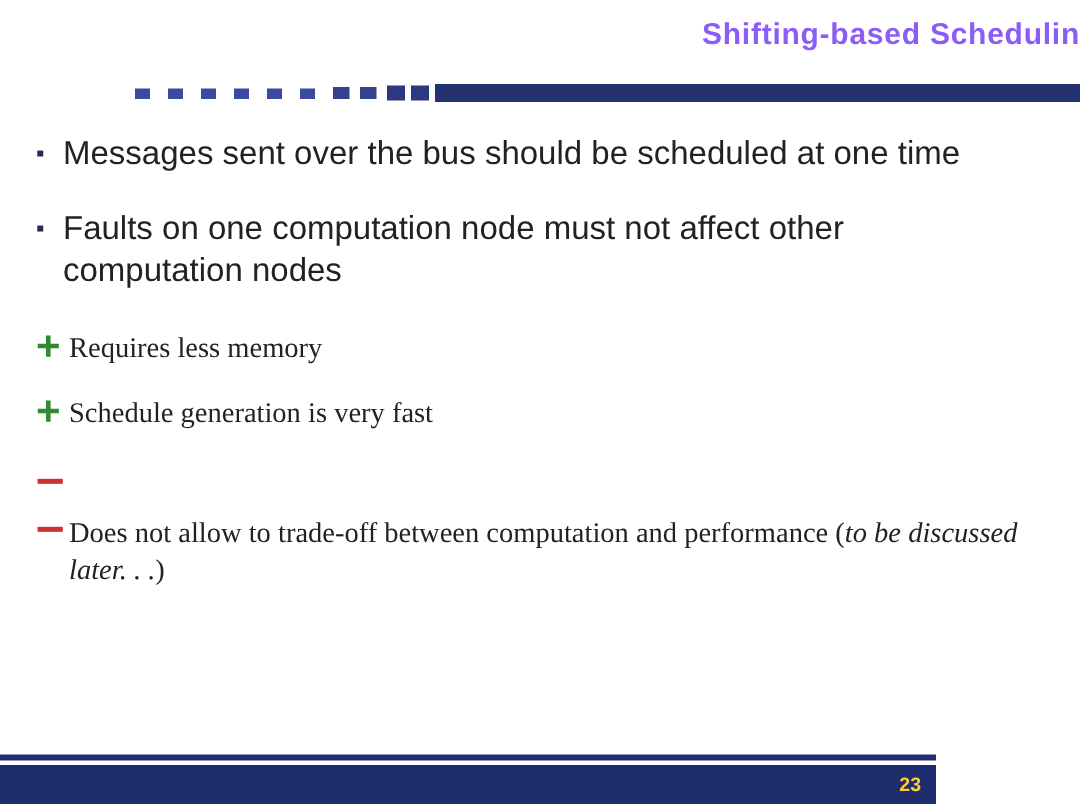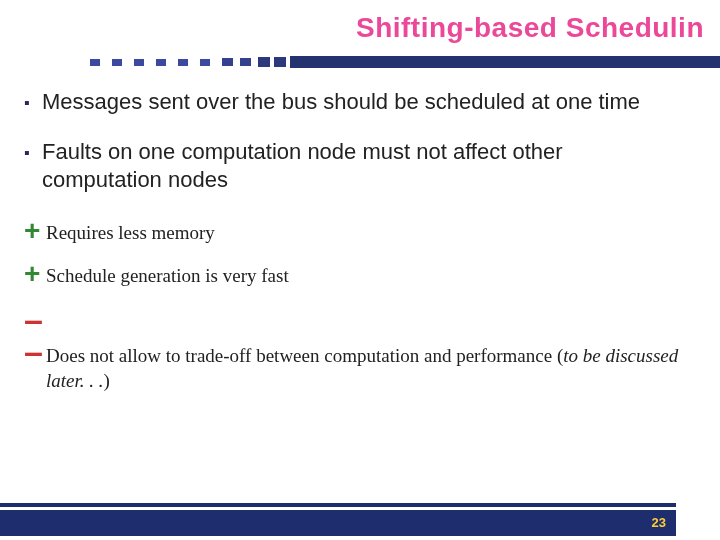--- a/index.html
+++ b/index.html
@@ -14,25 +14,25 @@
   }
   .slide {
     width: 720px;
     height: 540px;
     position: relative;
     box-sizing: border-box;
   }
   .title {
     position: absolute;
     top: 12px;
-    right: 16px;
+    right: 0;
     white-space: nowrap;
-    font-size: 28px;
+    font-size: 20px;
     font-weight: bold;
-    color: #ec4899;
+    color: #8b5cf6;
     letter-spacing: 0.5px;
   }
   .deco {
     position: absolute;
     top: 56px;
     left: 90px;
     width: 640px;
     height: 12px;
   }
   .deco svg { display: block; }
@@ -88,21 +88,21 @@
     line-height: 1.3;
     font-family: Liberation Serif, serif;
   }
   .italic {
     font-style: italic;
   }
   .footer-bar {
     position: absolute;
     bottom: 4px;
     left: 0;
-    width: 676px;
+    width: 624px;
     height: 26px;
     background: #1e2d6e;
     box-shadow:
       0 -3px 0 #ffffff,
       0 -7px 0 #1e2d6e;
     margin-top: 44px;
   }
   .page-num {
     position: absolute;
     right: 10px;

